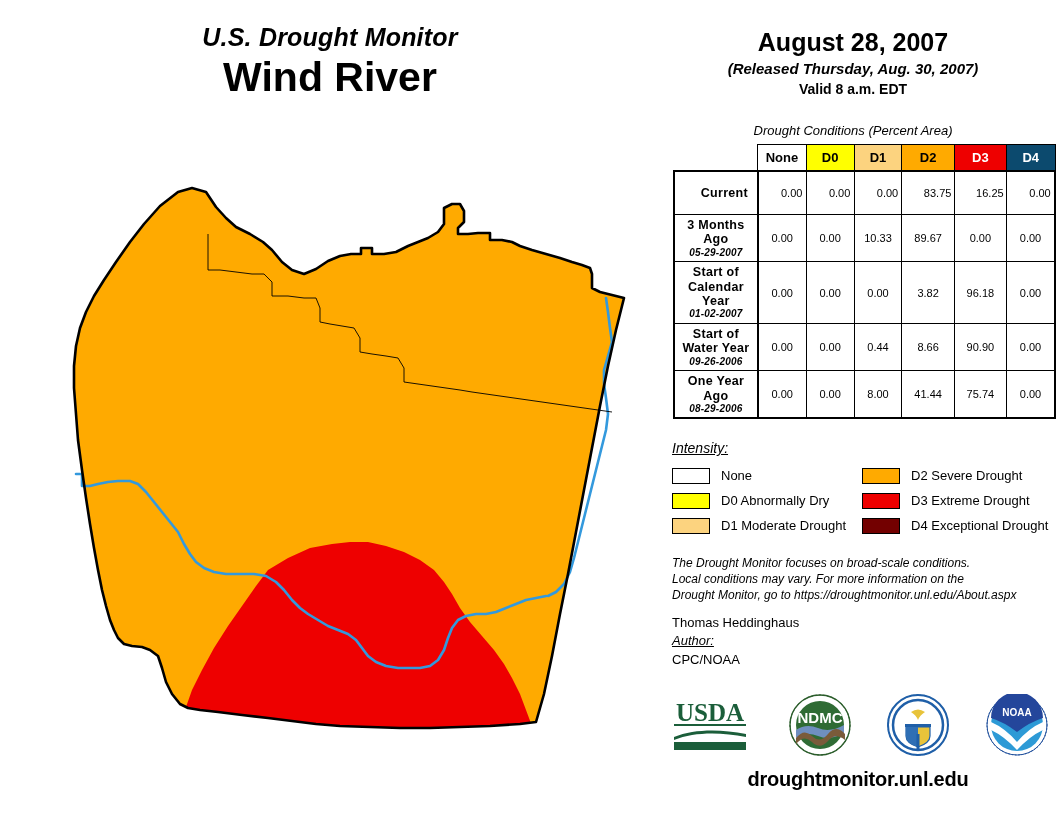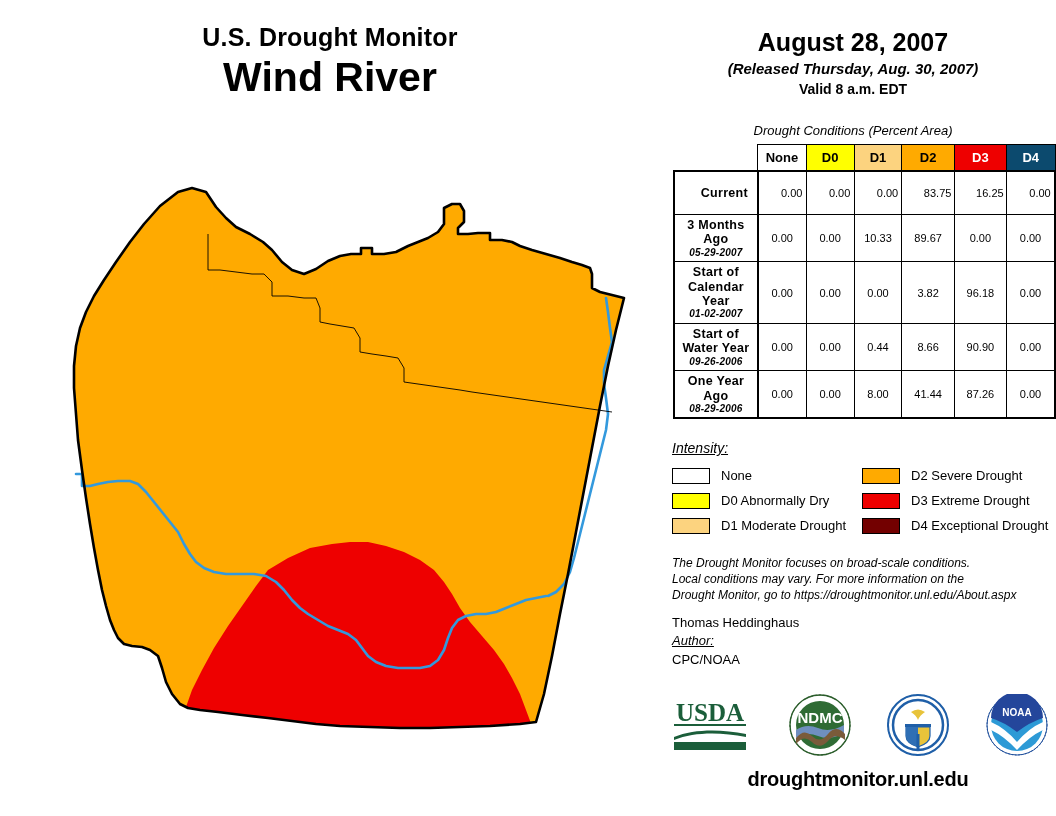--- a/index.html
+++ b/index.html
@@ -20,20 +20,21 @@
   #title-block {
     position: absolute;
     left: 0px;
     top: 24px;
     width: 660px;
     text-align: center;
   }
   #dm-title {
     font-size: 25px;
     font-weight: bold;
+    font-style: italic;
     letter-spacing: 0.2px;
     line-height: 1.1;
   }
   #region-title {
     font-size: 41px;
     font-weight: bold;
     line-height: 1.15;
     margin-top: 2px;
   }
 
@@ -336,21 +337,21 @@
         </tr>
         <tr>
           <td class="rowlab">
             <span class="rl-main">One Year Ago</span>
             <span class="rl-date">08-29-2006</span>
           </td>
           <td class="val">0.00</td>
           <td class="val">0.00</td>
           <td class="val">8.00</td>
           <td class="val">41.44</td>
-          <td class="val">87.26</td>
+          <td class="val">75.74</td>
           <td class="val">0.00</td>
         </tr>
       </tbody>
   </table>
 </div>
 
 <div id="intensity-block">
   <div id="intensity-label">Intensity:</div>
   <div class="legend-grid" id="legend-grid">
       <div class="legend-item">

